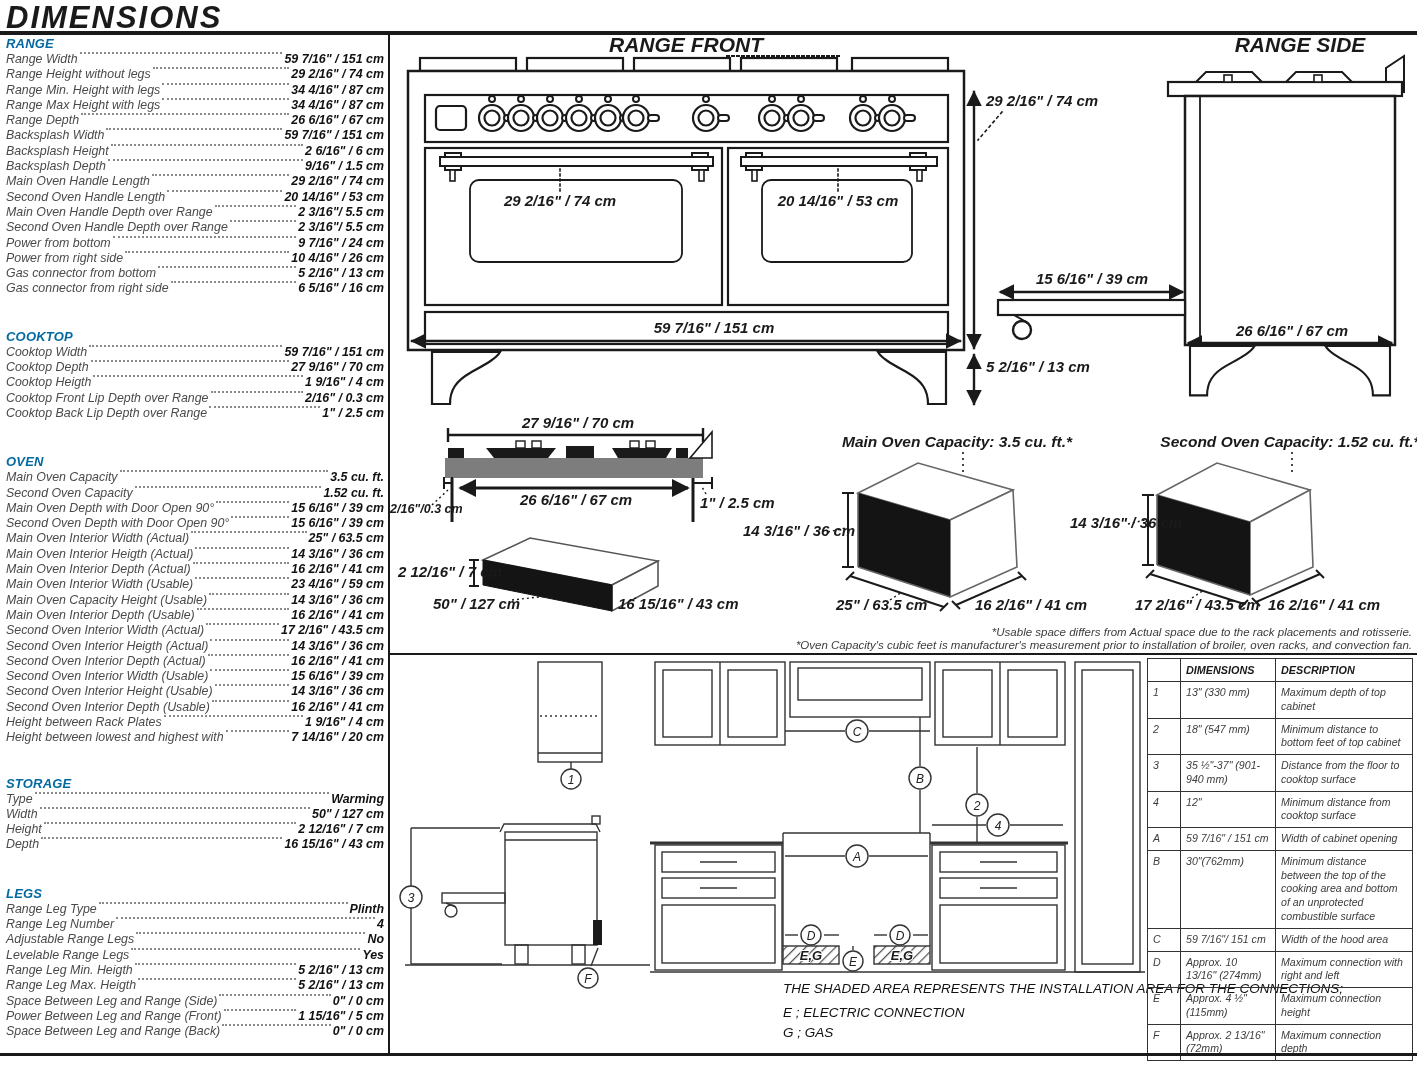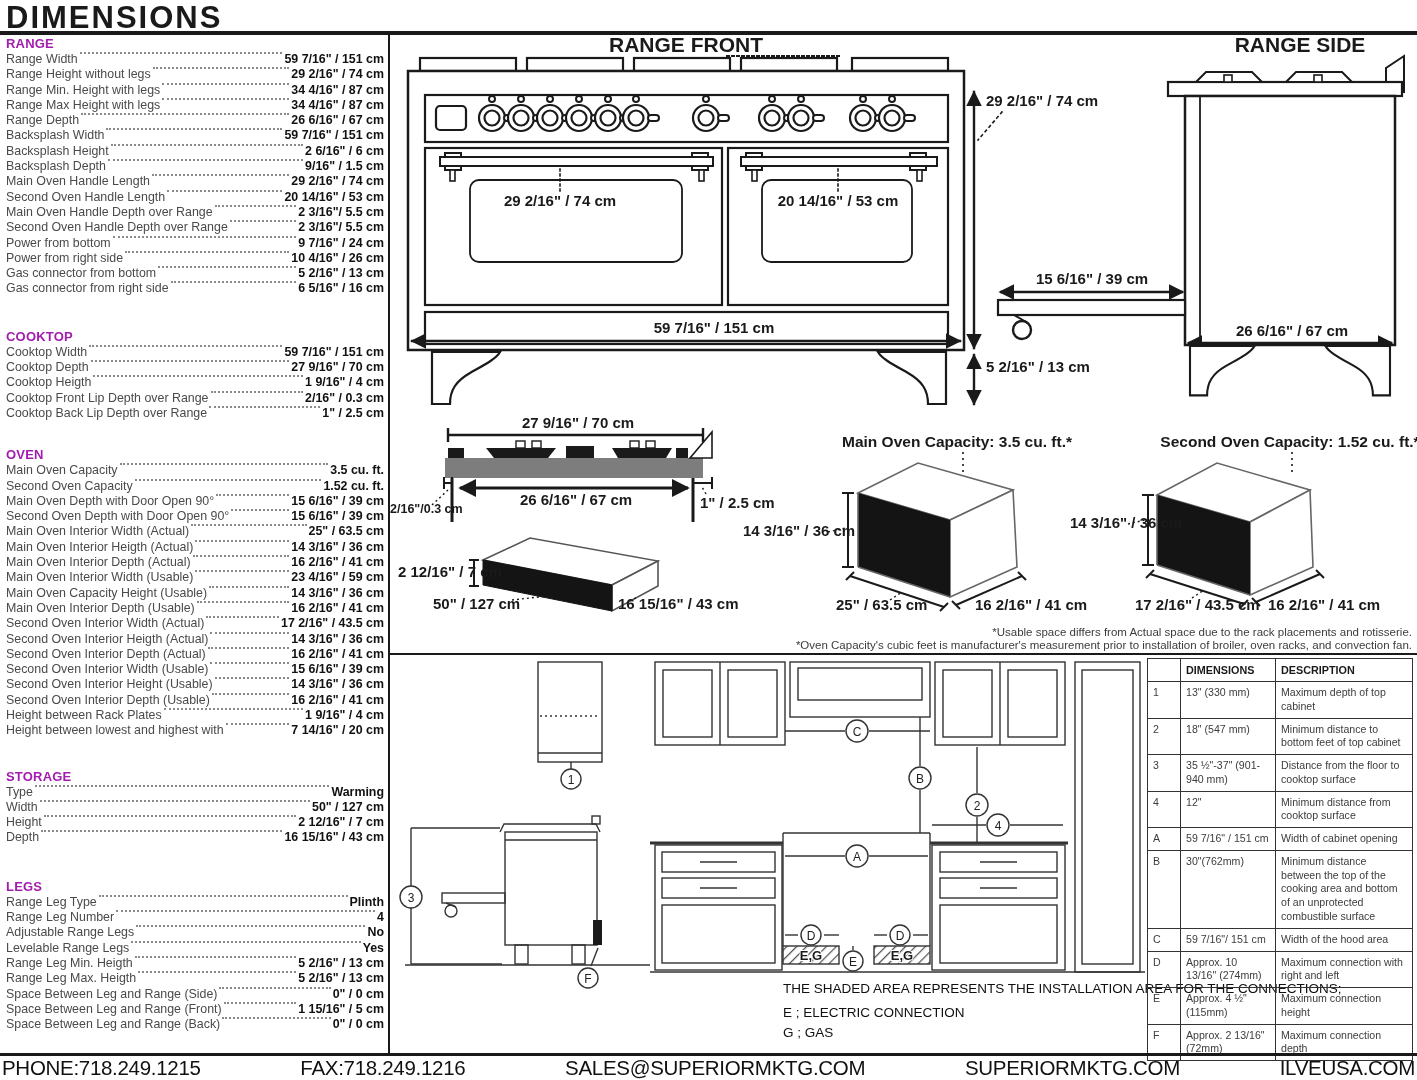--- a/index.html
+++ b/index.html
@@ -1,25 +1,25 @@
 <!DOCTYPE html>
 <html><head>
 <meta charset="utf-8">
 <style>
   html,body{margin:0;padding:0;background:#fff;}
   .page{position:relative;width:1417px;height:1080px;background:#fff;overflow:hidden;
-        font-family:"Liberation Sans",sans-serif;color:#1a1a1a;}
+        font-family:"Liberation Sans",sans-serif;color:#1a1a1a;font-style:italic;}
   .title{position:absolute;left:6px;top:0px;font-size:31px;font-weight:800;letter-spacing:2px;color:#1a1a1a;}
   .title-rule{position:absolute;left:0;top:31px;width:1417px;height:4px;background:#1a1a1a;}
   .vdivider{position:absolute;left:388px;top:35px;width:2px;height:1018px;background:#1a1a1a;}
   .left-col{position:absolute;left:6px;top:36px;width:378px;}
-  .sec-heading{font-size:13px;font-weight:bold;color:#a21caf;line-height:15px;margin-bottom:1px;letter-spacing:.2px;}
+  .sec-heading{font-size:13px;font-weight:bold;color:#0369a1;line-height:15px;margin-bottom:1px;letter-spacing:.2px;}
   .sec{margin-bottom:4px;}
   .sec.range{margin-bottom:32px;}
-  .sec.cooktop{margin-bottom:26px;}
+  .sec.cooktop{margin-bottom:33px;}
   .sec.oven{margin-bottom:30px;}
   .sec.storage{margin-bottom:33px;}
   .specrow{display:flex;align-items:flex-start;font-size:12.4px;line-height:15.3px;color:#4a4a4c;}
   .specrow .lbl{white-space:nowrap;}
   .specrow .dots{flex:1;border-bottom:2px dotted #8a8a8a;margin:0 2px 3px 2px;min-width:6px;}
   .specrow .val{font-weight:bold;color:#111;white-space:nowrap;}
   svg.diagram{position:absolute;left:388px;top:30px;width:1029px;height:1023px;font-family:"Liberation Sans",sans-serif;}
   svg text{fill:#1a1a1a;}
   .dimlbl{font-size:15px;font-weight:bold;}
   .dimlbl-s{font-size:12.5px;font-weight:bold;}
@@ -367,21 +367,21 @@
             <span class="val">5 2/16" / 13 cm</span>
           </div>
 
           <div class="specrow">
             <span class="lbl">Space Between Leg and Range (Side)</span>
             <span class="dots"></span>
             <span class="val">0" / 0 cm</span>
           </div>
 
           <div class="specrow">
-            <span class="lbl">Space Between Leg and Range (Front)</span>
+            <span class="lbl">Power Between Leg and Range (Front)</span>
             <span class="dots"></span>
             <span class="val">1 15/16" / 5 cm</span>
           </div>
 
           <div class="specrow">
             <span class="lbl">Space Between Leg and Range (Back)</span>
             <span class="dots"></span>
             <span class="val">0" / 0 cm</span>
           </div>
         </div>
@@ -786,26 +786,14 @@
           <tr>
             <td>F</td>
             <td>Approx. 2 13/16" (72mm)</td>
             <td>Maximum connection depth</td>
           </tr>
         </tbody>
     </table>
   </div>
 
   <div class="footer-rule"></div>
-  <div class="footer">
-
-      <span>PHONE:718.249.1215</span>
-
-      <span>FAX:718.249.1216</span>
-
-      <span>SALES@SUPERIORMKTG.COM</span>
-
-      <span>SUPERIORMKTG.COM</span>
-
-      <span>ILVEUSA.COM</span>
-    </div>
 
 </div>
 
 </body></html>

